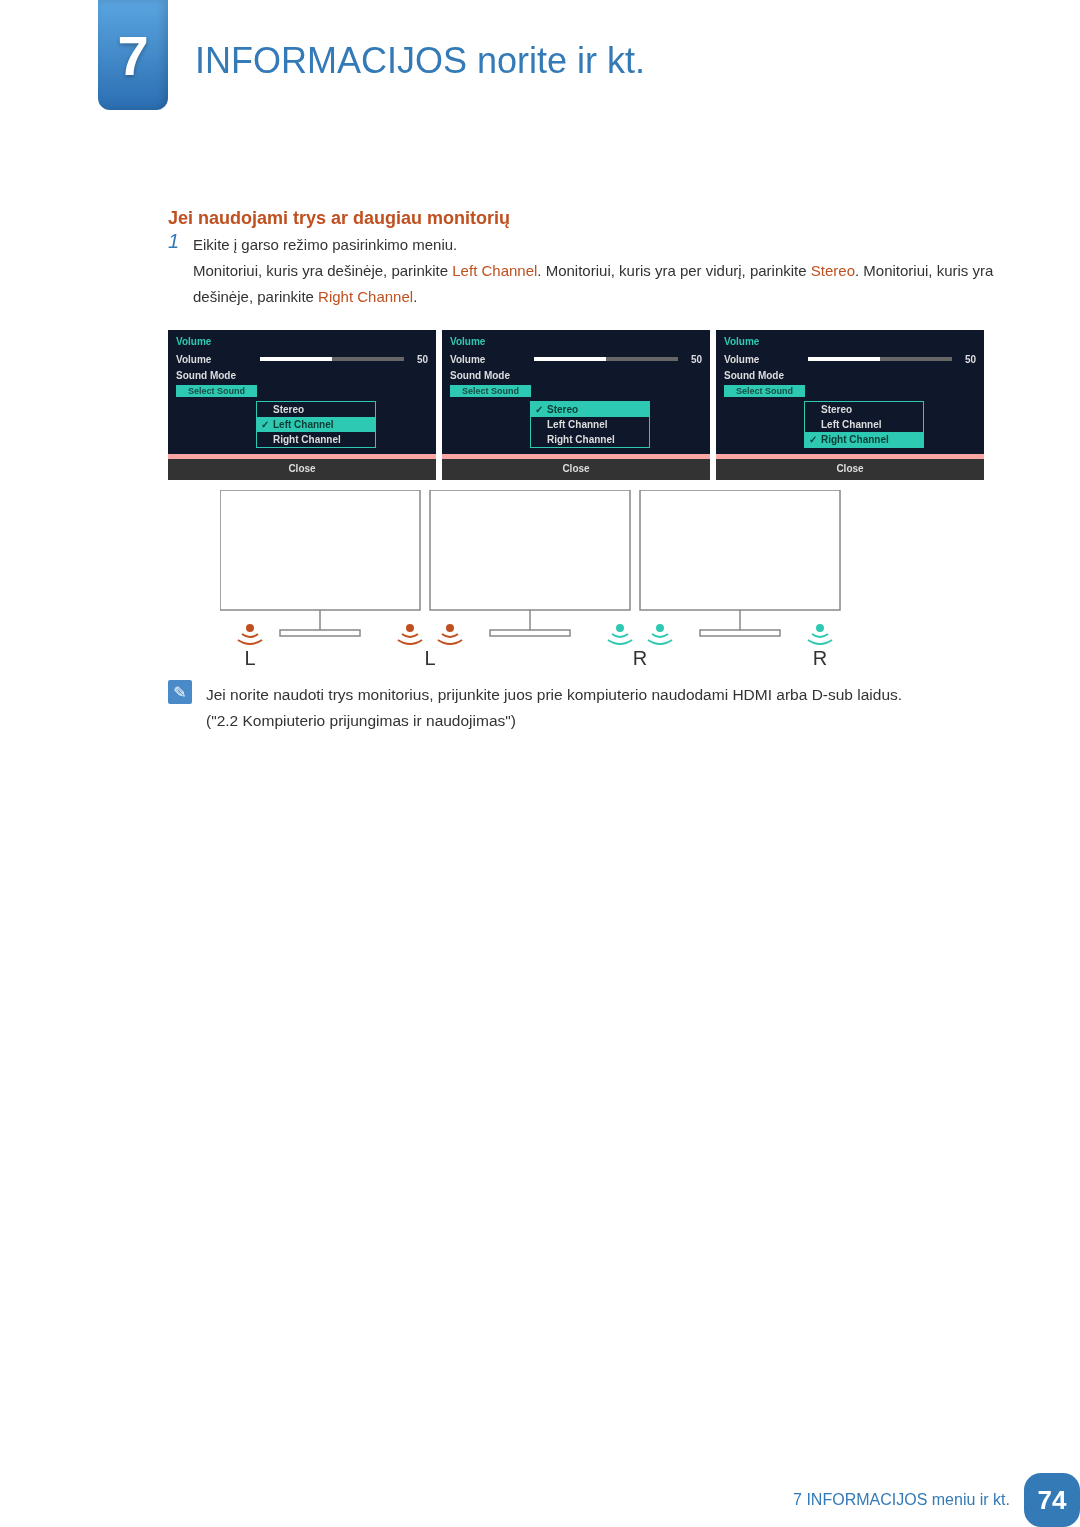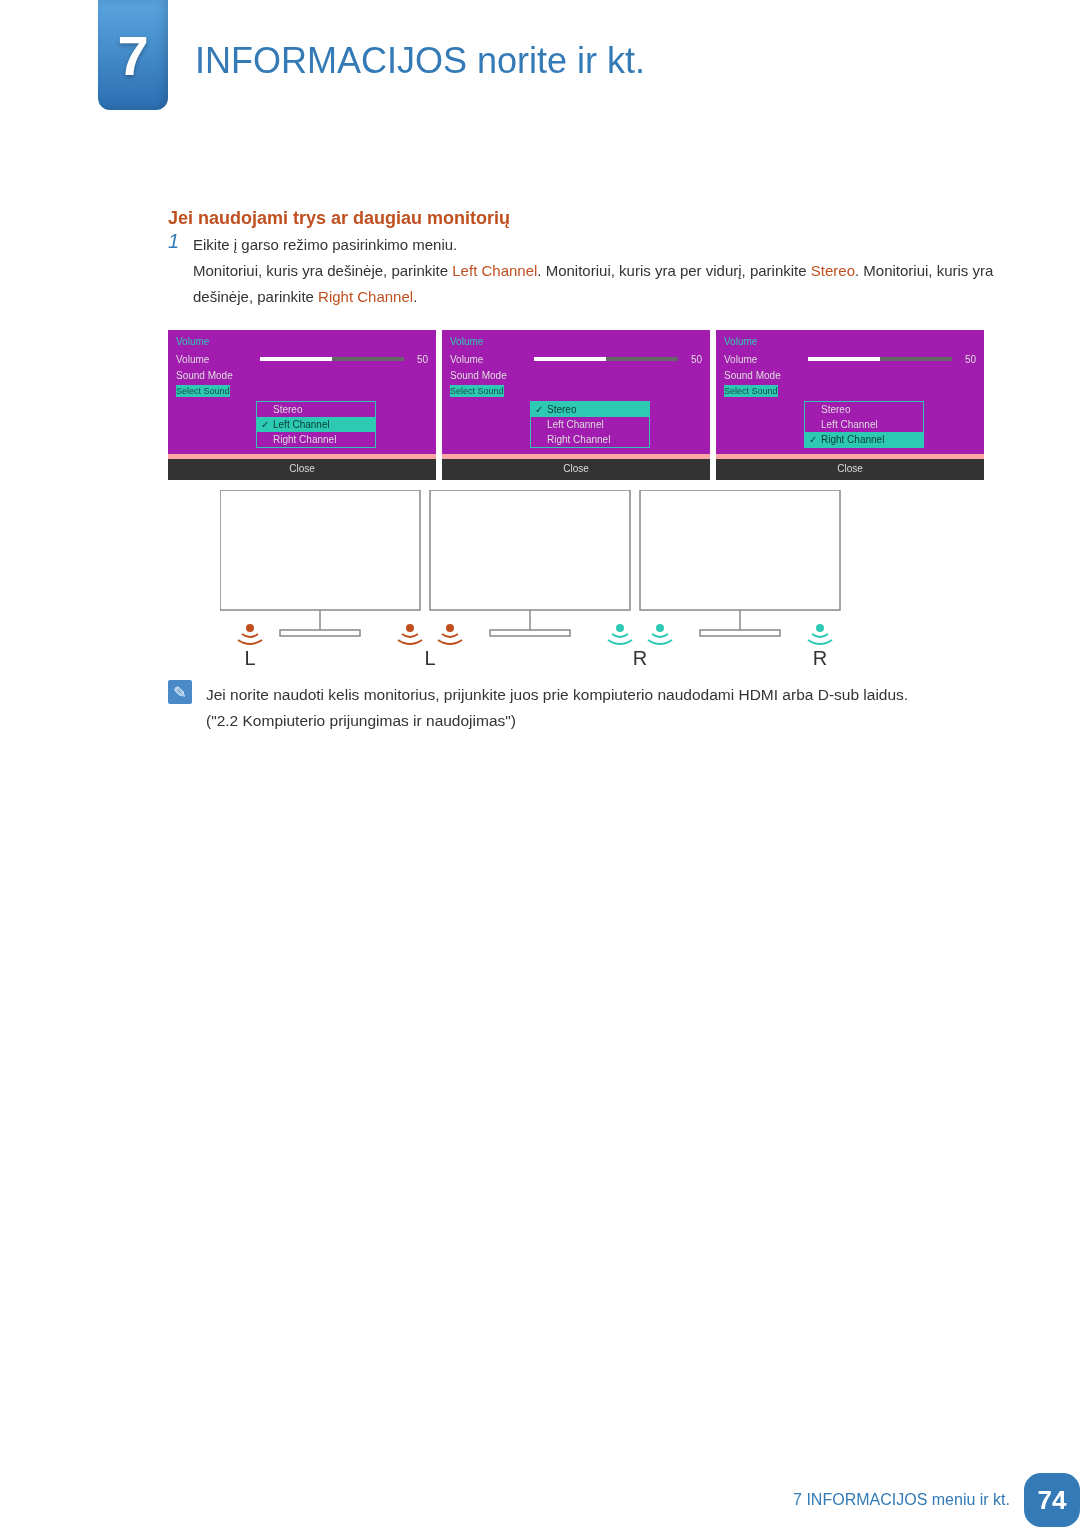--- a/index.html
+++ b/index.html
@@ -37,30 +37,31 @@
     color: #337ab7; font-style: italic; font-size: 20px;
   }
   .step-text {
     position: absolute; left: 193px; top: 232px;
     font-size: 15px; color: #333; line-height: 26px; width: 810px;
   }
   .step-text .hl { color: #c05020; }
 
   .menus { position: absolute; left: 168px; top: 330px; display: flex; gap: 6px; }
   .menu {
-    width: 268px; background: #a21caf; font-size: 10px; color: #ddd;
+    width: 268px; background: #0f172a; font-size: 10px; color: #ddd;
     padding: 6px 0 0 0;
+    font-weight: bold;
   }
   .menu-title { color: #2ec9b3; padding: 0 8px 4px; font-size: 10px; }
   .menu-row { display: flex; align-items: center; padding: 2px 8px; height: 16px; }
   .menu-row .label { width: 80px; }
   .vol-bar { flex: 1; height: 4px; background: #666; position: relative; margin: 0 4px;}
   .vol-bar .fill { position:absolute; left:0; top:0; bottom:0; width:50%; background:#fff;}
   .vol-val { width: 20px; text-align: right; }
-  .select-sound { background: #2ec9b3; color:#1a4d46; padding:1px 0; font-size:9px; display:inline-block;}
+  .select-sound { background: #2ec9b3; color:#1a4d46; padding:1px 12px; font-size:9px; display:inline-block;}
   .options { margin-left: 88px; width: 120px; border: 1px solid #2ec9b3; margin-top:2px; margin-bottom:6px;}
   .options div { padding: 2px 6px 2px 16px; position: relative; font-size: 10px;}
   .options .sel { background:#2ec9b3; color:#0a3d36;}
   .options .sel::before { content:"✓"; position:absolute; left:4px; }
   .close-row { text-align:center; padding: 4px 0 6px; background:#333; border-top:5px solid #fca5a5;}
 
   .monitors-fig { position:absolute; left:220px; top:490px; }
   .monitors-fig svg { display:block; }
 
   .note-icon {
@@ -217,20 +218,20 @@
   </g>
   <text x="30" y="175" font-family="Arial" font-size="20" fill="#333" text-anchor="middle">L</text>
   <text x="210" y="175" font-family="Arial" font-size="20" fill="#333" text-anchor="middle">L</text>
   <text x="420" y="175" font-family="Arial" font-size="20" fill="#333" text-anchor="middle">R</text>
   <text x="600" y="175" font-family="Arial" font-size="20" fill="#333" text-anchor="middle">R</text>
 </svg>
 </div>
 
 <div class="note-icon">✎</div>
 <div class="note-text">
-  <span>Jei norite naudoti kelis monitorius, prijunkite juos prie kompiuterio naudodami HDMI arba D-sub laidus.</span><br>
+  <span>Jei norite naudoti trys monitorius, prijunkite juos prie kompiuterio naudodami HDMI arba D-sub laidus.</span><br>
   <span>("2.2 Kompiuterio prijungimas ir naudojimas")</span>
 </div>
 
 <div class="footer">
   <div class="footer-label">7 INFORMACIJOS meniu ir kt.</div>
   <div class="footer-page">74</div>
 </div>
 
 </body></html>

